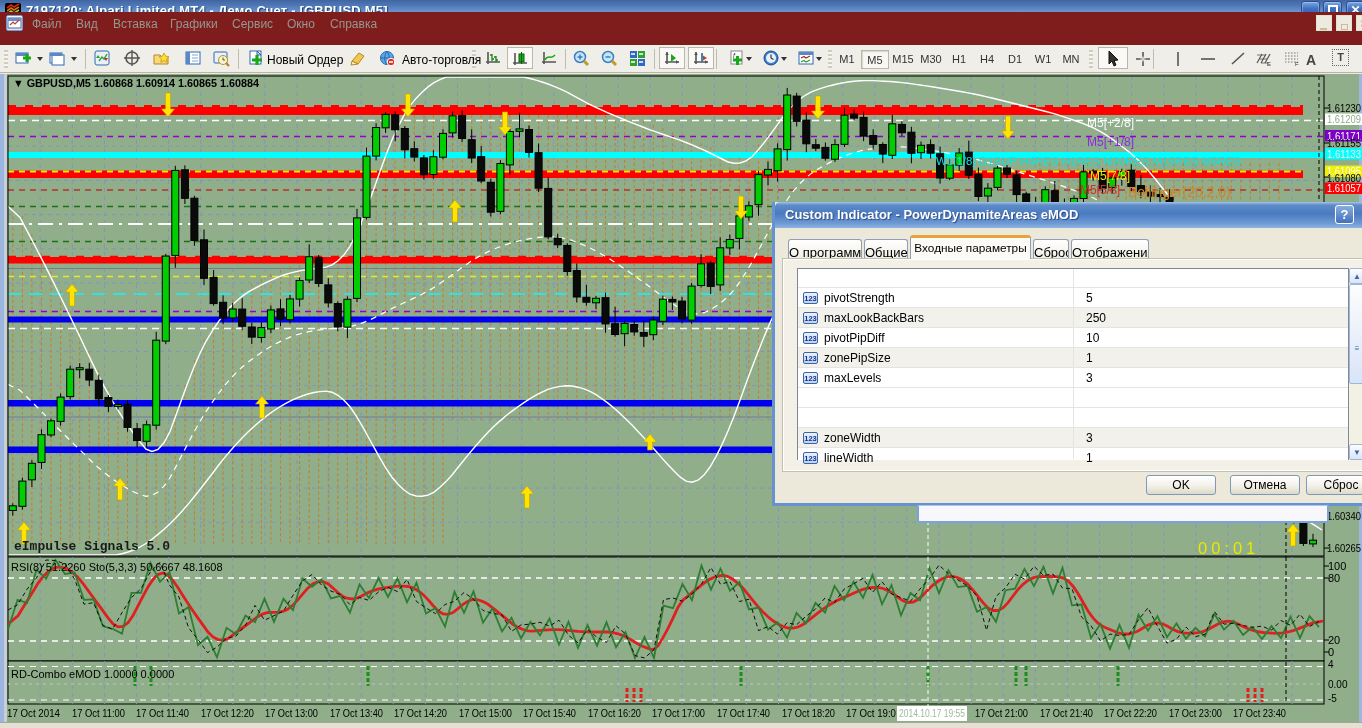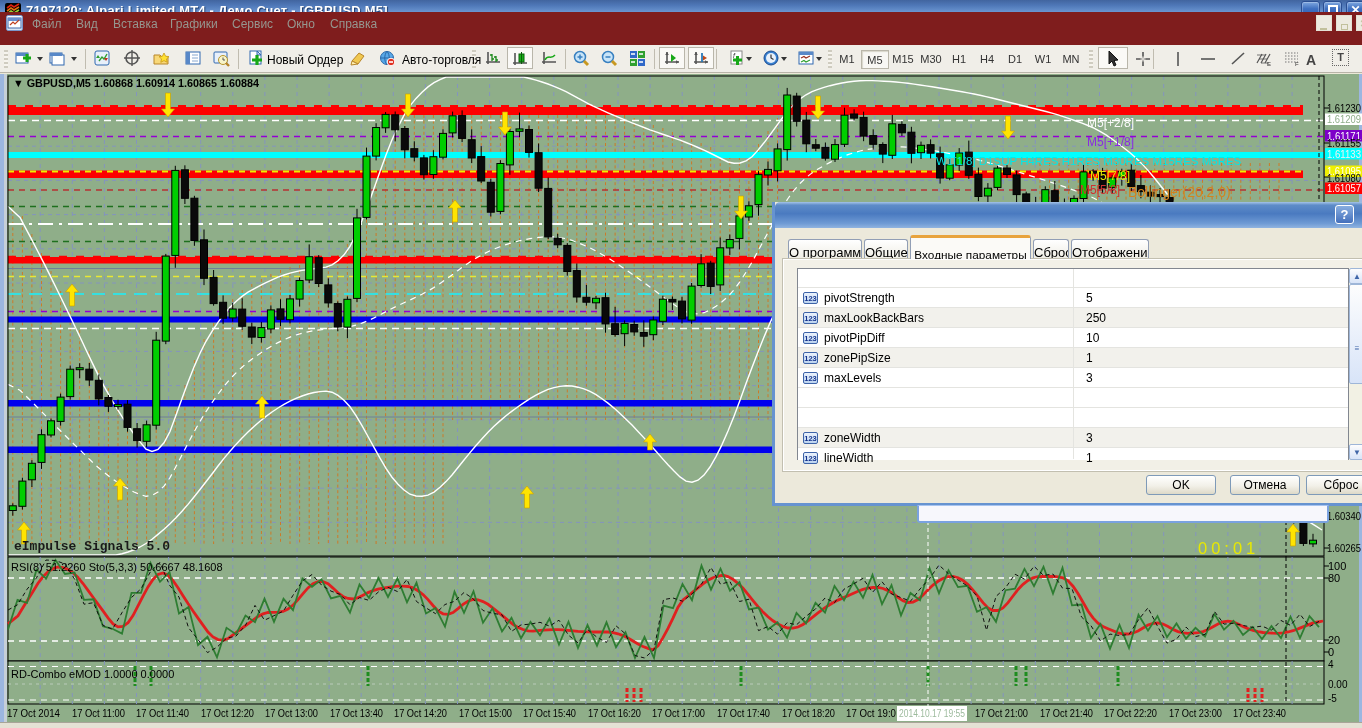--- a/index.html
+++ b/index.html
@@ -15,21 +15,21 @@
 .tf{position:absolute;top:5px;height:19px;font-size:11px;color:#333;text-align:center;line-height:18px}
 .tf.pressed{background:#F8F7F4;border:1px solid #B9B6AA;box-shadow:inset 1px 1px 1px #d8d5ca}
 .pressedbox{background:#FAF9F6;border:1px solid #B9B6AA}
 .bottomstrip{left:0;top:722px;width:1362px;height:6px;background:#E4E1D4;border-top:1px solid #A8A498}
 
 .dlg{left:772px;top:202px;width:590px;height:304px;background:#ECE9DB;border-left:3px solid #6693D0;border-bottom:3px solid #6693D0;border-right:0}
 .dlg-title{position:absolute;left:0;top:0;width:100%;height:26px;background:linear-gradient(180deg,#A5C4E8 0%,#5E8CC8 12%,#4A7AC0 45%,#6E9AD4 82%,#90B4E0 100%);border-radius:5px 0 0 0}
 .dlg-title .t{position:absolute;left:10px;top:5px;color:#fff;font-weight:bold;font-size:13px;text-shadow:1px 1px 1px #2a4a80}
 .helpbtn{position:absolute;right:8px;top:3px;width:19px;height:19px;border-radius:3px;background:linear-gradient(180deg,#88AEE0 0%,#4470BC 100%);border:1px solid #fff;color:#fff;font-weight:bold;font-size:13px;text-align:center;line-height:18px}
 .tab{position:absolute;height:28px;background:linear-gradient(180deg,#FFFFFF 0%,#F2F1EA 55%,#DEDCCE 100%);border:1px solid #919EB5;border-bottom:none;border-radius:3px 3px 0 0;font-size:13px;text-align:center;color:#000;padding-top:5px;white-space:nowrap;overflow:hidden}
-.tab.sel{background:#FBFAF7;border-top:3px solid #E8A33D;height:24px;z-index:3;padding-top:10px;font-size:11.8px}
+.tab.sel{background:#FBFAF7;border-top:3px solid #E8A33D;height:24px;z-index:3;padding-top:3px;font-size:11.8px}
 .tabpage{position:absolute;left:8px;top:57px;width:582px;height:212px;background:#F2F0E7;border:1px solid #fff;box-shadow:0 0 0 1px #C2BFB0}
 .grid-table{position:absolute;left:22px;top:66px;width:552px;height:192px;background:#fff;border:1px solid #828790}
 .throw{position:absolute;left:0;width:100%;height:20px;font-size:12px;color:#000}
 .throw .nm{position:absolute;left:26px;top:3px}
 .throw .vl{position:absolute;left:288px;top:3px}
 .rowline{position:absolute;left:0;width:100%;height:1px;background:#E4E4E0}
 .colline{position:absolute;top:0;width:1px;height:100%;background:#E4E4E0}
 .ico123{position:absolute;left:5px;top:4px;width:15px;height:12px;background:linear-gradient(180deg,#EAF2FC,#BCD4F0);border:1px solid #3E64A8;border-radius:2px;color:#16348C;font-size:7.5px;font-weight:bold;text-align:center;line-height:11px}
 .icocol{position:absolute;left:5px;top:4px;width:15px;height:12px;background:#F8F4E8;border:1px solid #888;border-radius:2px}
 .icocol i{position:absolute;left:2px;top:2px;width:9px;height:6px;background:linear-gradient(180deg,#FFD040,#E87010);border:1px solid #B85000}
@@ -512,20 +512,21 @@
     <div class="abs" style="left:1280px;top:3px;width:24px;height:22px;text-align:center"><svg width="18" height="18" style="margin-top:2px">
         <path d="M2,3 h13 M2,6 h13 M2,9 h13 M2,12 h13" stroke="#777" stroke-width="1.2" stroke-dasharray="1.5,1.5"></path>
         <text x="12" y="16" font-size="6" fill="#333">F</text>
       </svg></div>
     <div class="abs" style="left:1306px;top:7px;font-size:14px;color:#444;font-weight:bold">A</div>
     <div class="abs" style="left:1332px;top:4px;width:17px;height:17px;border:1px dotted #666;text-align:center;font-size:11px;font-weight:bold;color:#444;line-height:15px">T</div>
   </div>
 <div class="abs bottomstrip"></div>
 <div class="abs dlg">
   <div class="dlg-title">
+      <div class="t">Custom Indicator - PowerDynamiteAreas eMOD</div>
       <div class="helpbtn">?</div>
     </div>
   <div class="tab" style="left:13px;top:37px;width:74px">О программе</div>
   <div class="tab" style="left:89px;top:37px;width:44px">Общие</div>
   <div class="tab sel" style="left:135px;top:33px;width:121px">Входные параметры</div>
   <div class="tab" style="left:258px;top:37px;width:36px">Сброс</div>
   <div class="tab" style="left:296px;top:37px;width:78px">Отображение</div>
   <div class="tabpage"></div>
   <div class="grid-table">
       <div class="rowline" style="top:18px"></div>

